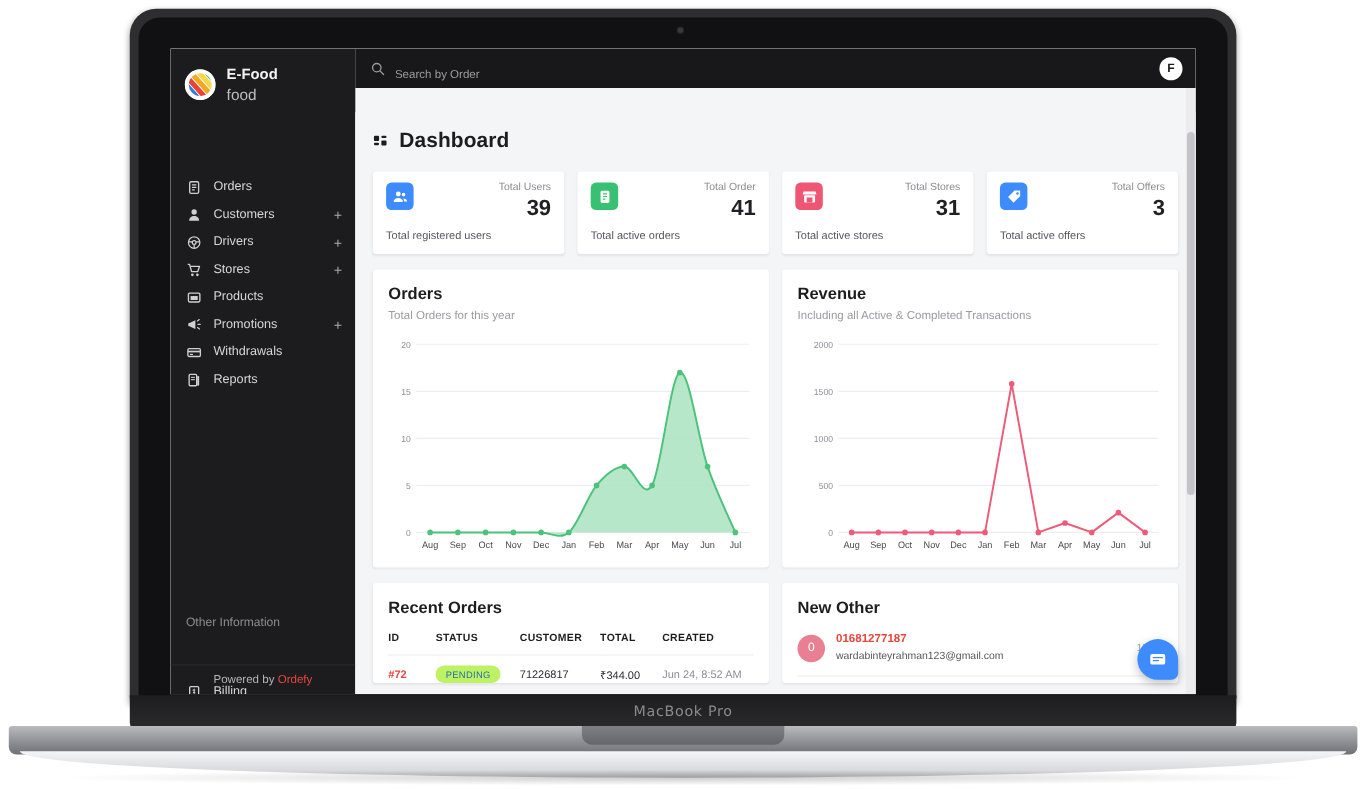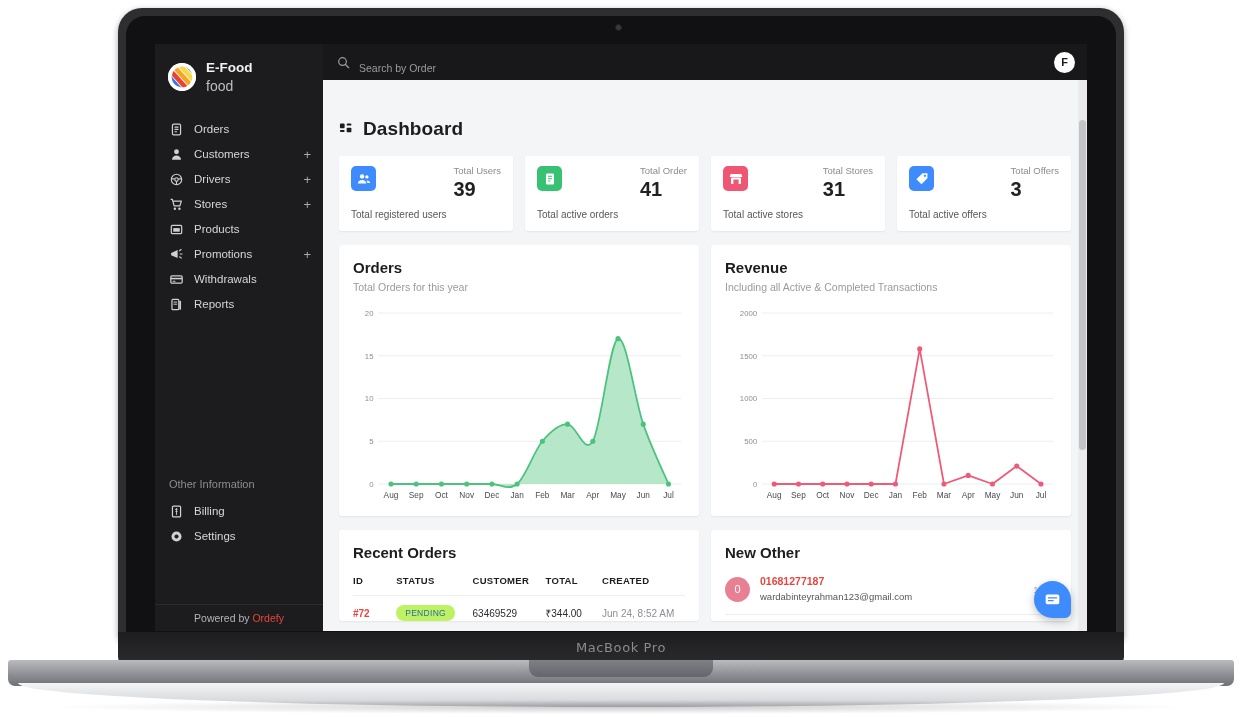--- a/index.html
+++ b/index.html
@@ -81,21 +81,21 @@
     background: radial-gradient(ellipse at center, rgba(0,0,0,.20), rgba(0,0,0,0) 72%);
   }
 
   
   .app { position: absolute; inset: 0; display: flex; }
 
   
   .sidebar {
     width: 168px; background: #1c1c1e;
     display: flex; flex-direction: column;
-    flex-shrink: 0; position: relative;
+    flex-shrink: 0; position: relative; gap: 41px;
   }
   .brand { display: flex; align-items: center; gap: 10px; padding: 16px 0 16px 13px; }
   .logo {
     width: 28px; height: 28px; border-radius: 50%;
     background: #fff; flex-shrink: 0;
     display: flex; align-items: center; justify-content: center;
     position: relative; overflow: hidden;
   }
   .logo svg { display: block; }
   .brand-text { line-height: 1.2; }
@@ -172,21 +172,21 @@
     flex: 1; background: #fff; border-radius: 3px;
     padding: 10px 12px 11px 12px;
     box-shadow: 0 1px 2px rgba(16,24,40,.07);
   }
   .stat-top { display: flex; align-items: flex-start; justify-content: space-between; }
   .stat-icon {
     width: 25px; height: 25px; border-radius: 5px;
     display: flex; align-items: center; justify-content: center;
     color: #fff; flex-shrink: 0;
   }
-  .stat-right { text-align: left; line-height: 1.12; }
+  .stat-right { text-align: right; line-height: 1.12; }
   .stat-label { font-size: 9.5px; color: #8b8b92; }
   .stat-value { font-size: 20px; font-weight: bold; color: #212124; margin-top: 1px; }
   .stat-desc { font-size: 10px; color: #56565c; margin-top: 9px; }
 
   
   .panels { display: flex; gap: 12px; margin-bottom: 14px; }
   .panel {
     flex: 1; background: #fff; border-radius: 3px;
     padding: 14px 14px 8px 14px;
     box-shadow: 0 1px 2px rgba(16,24,40,.07);
@@ -615,21 +615,21 @@
                     <th style="width:23%">STATUS</th>
                     <th style="width:22%">CUSTOMER</th>
                     <th style="width:17%">TOTAL</th>
                     <th>CREATED</th>
                   </tr>
                 </thead>
                 <tbody>
                   <tr>
                     <td class="cell-id">#72</td>
                     <td><span class="badge">PENDING</span></td>
-                    <td>63469529</td>
+                    <td>71226817</td>
                     <td>₹344.00</td>
                     <td class="cell-created">Jun 24, 8:52 AM</td>
                   </tr>
                 </tbody>
               </table>
             </div>
 
             <div class="bpanel">
               <div class="bpanel-title">New Other</div>
               <div class="user-row">

